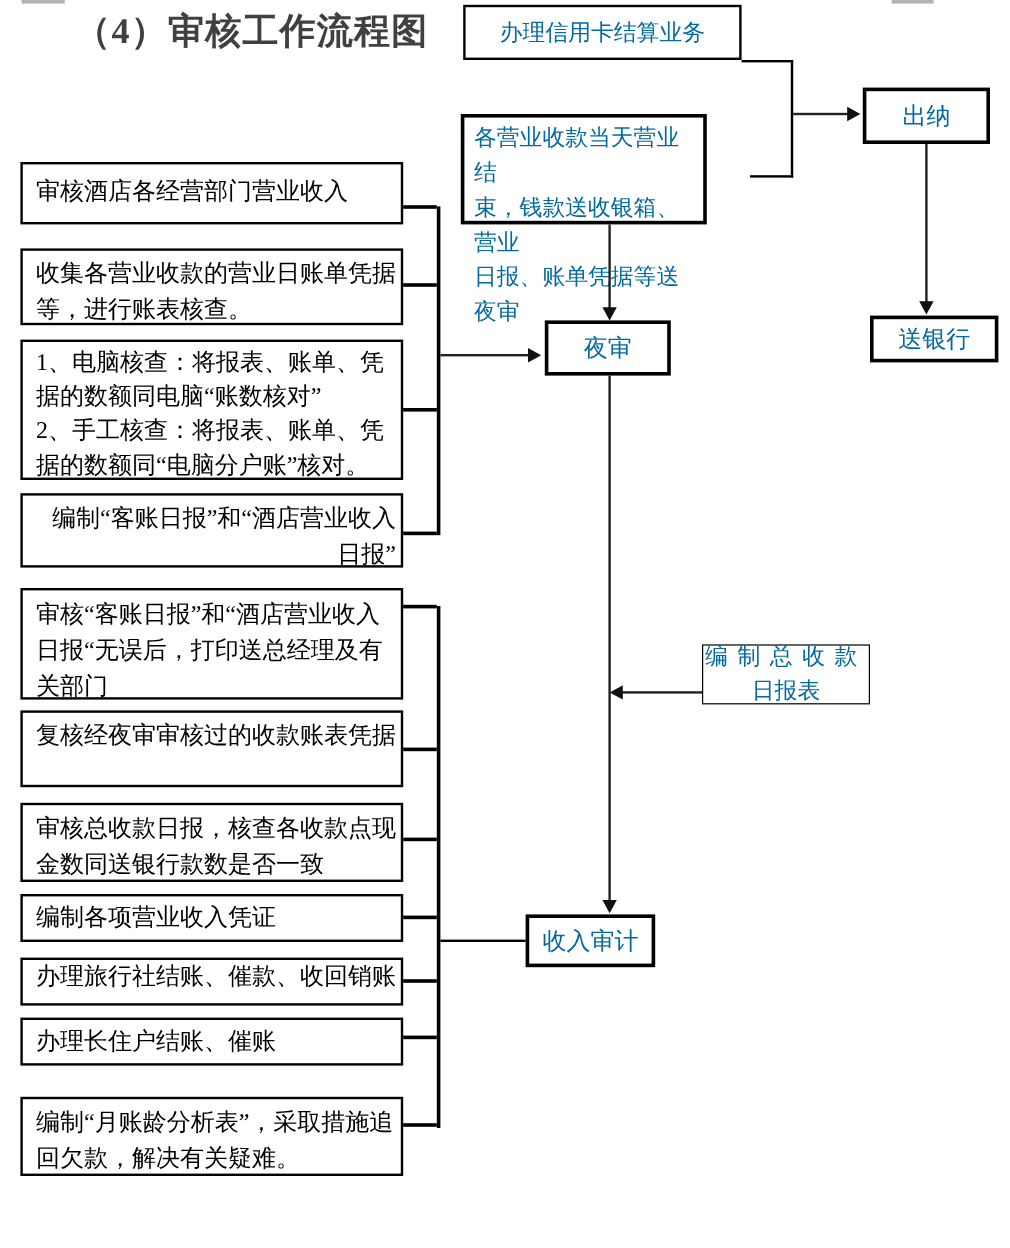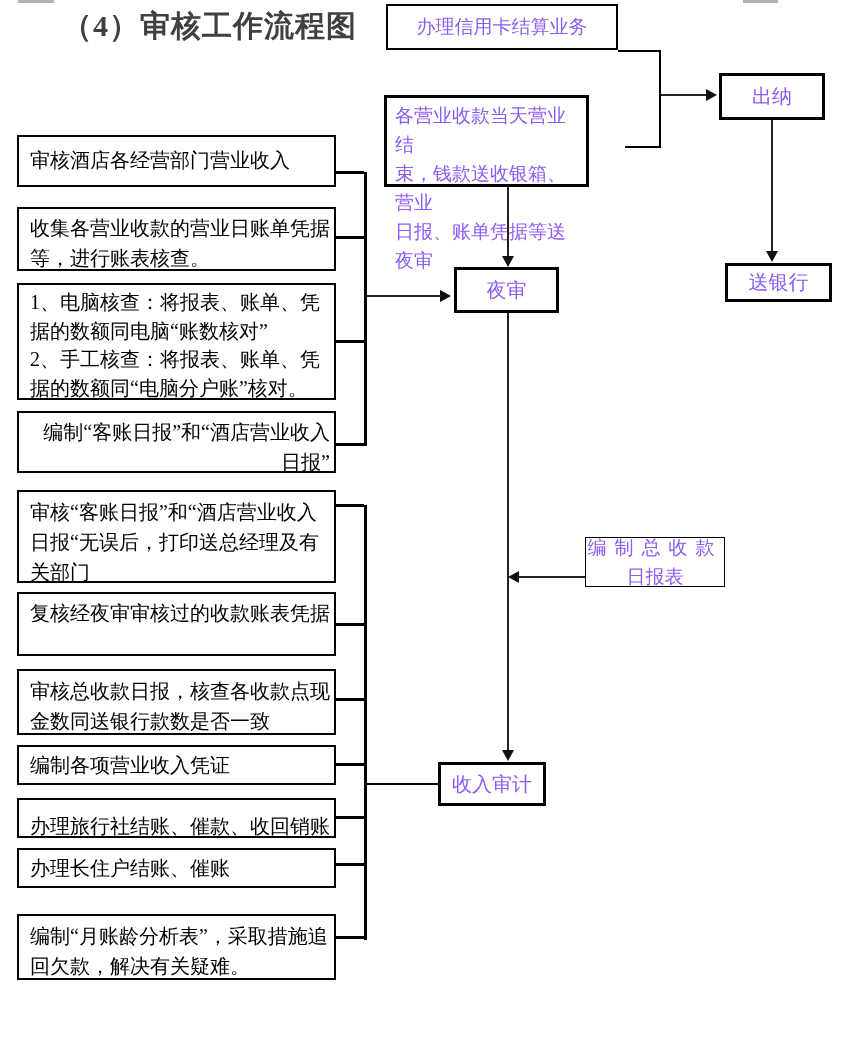--- a/index.html
+++ b/index.html
@@ -23,21 +23,21 @@
     position:absolute;left:17px;width:319px;
     border:2px solid #000;background:#fff;
     box-sizing:border-box;
     font-size:20px;line-height:29.5px;color:#000;
     padding:5px 4px 0 11px;
     white-space:pre-line;
   }
   
   .node{
     position:absolute;background:#fff;border:3px solid #000;
-    box-sizing:border-box;color:#8b5cf6;
+    box-sizing:border-box;color:#0369a1;
     display:flex;align-items:center;justify-content:center;
     font-size:20px;text-align:center;
   }
   .node.thin{border-width:2px;}
   .node.hair{border-width:1px;}
   .node.multiline{
     display:block;text-align:left;font-size:19px;line-height:29px;
     padding:3px 2px 0 8px;white-space:pre-line;
   }
   .summary-inner{width:100%;text-align:center;font-size:19px;line-height:29px;}
@@ -86,21 +86,21 @@
 
   <div class="step" style="top:135px;height:52px;padding-top:9px;">审核酒店各经营部门营业收入</div>
   <div class="step" style="top:207px;height:64px;">收集各营业收款的营业日账单凭据等，进行账表核查。</div>
   <div class="step" style="top:283px;height:117px;line-height:28.5px;padding-top:3px;">1、电脑核查：将报表、账单、凭据的数额同电脑“账数核对”
 2、手工核查：将报表、账单、凭据的数额同“电脑分户账”核对。</div>
   <div class="step" style="top:411px;height:62px;text-align:right;">编制“客账日报”和“酒店营业收入日报”</div>
   <div class="step" style="top:490px;height:93px;line-height:30px;">审核“客账日报”和“酒店营业收入日报“无误后，打印送总经理及有关部门</div>
   <div class="step" style="top:592px;height:64px;">复核经夜审审核过的收款账表凭据</div>
   <div class="step" style="top:669px;height:66px;line-height:30px;">审核总收款日报，核查各收款点现金数同送银行款数是否一致</div>
   <div class="step" style="top:745px;height:40px;padding-top:4px;">编制各项营业收入凭证</div>
-  <div class="step" style="top:798px;height:40px;padding-top:12px;">办理旅行社结账、催款、收回销账</div>
+  <div class="step" style="top:798px;height:40px;padding-top:0;">办理旅行社结账、催款、收回销账</div>
   <div class="step" style="top:848px;height:40px;padding-top:4px;">办理长住户结账、催账</div>
   <div class="step" style="top:914px;height:66px;line-height:30px;">编制“月账龄分析表”，采取措施追回欠款，解决有关疑难。</div>
 
   <div class="ln" style="left:618px;top:50px;width:43px;height:2px;"></div>
   <div class="ln" style="left:659px;top:50px;width:2px;height:98px;"></div>
   <div class="ln" style="left:625px;top:146px;width:36px;height:2px;"></div>
   <div class="ln gray" style="left:661px;top:94px;width:46px;height:2px;"></div>
   <div class="ah right" style="left:706px;top:89px;"></div>
 
   <div class="ln gray" style="left:771px;top:120px;width:2px;height:132px;"></div>

